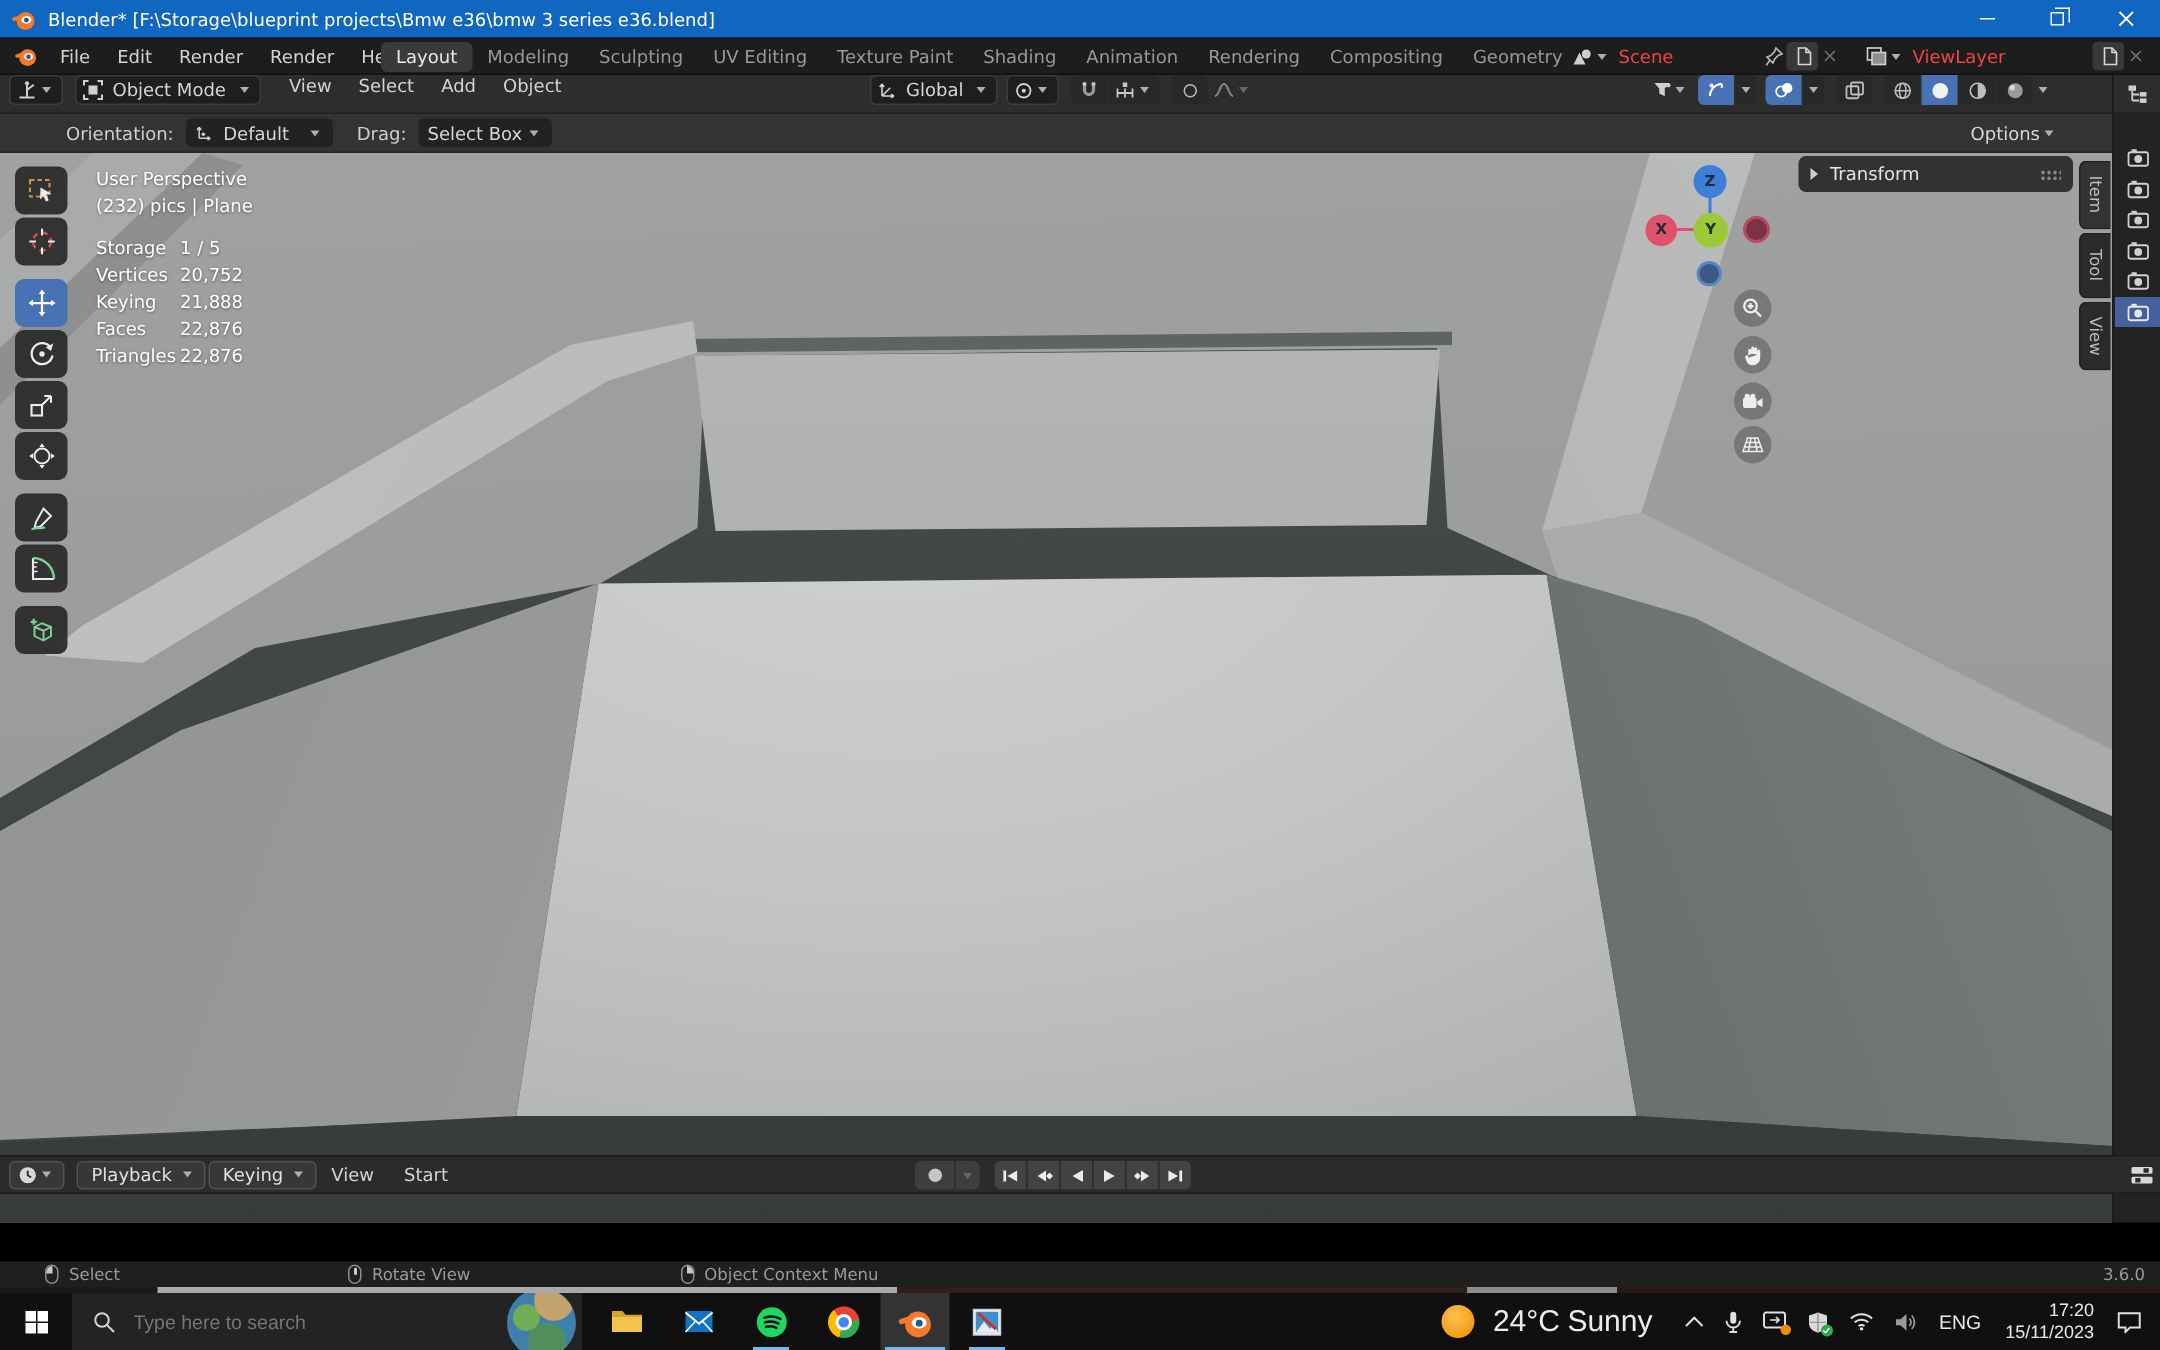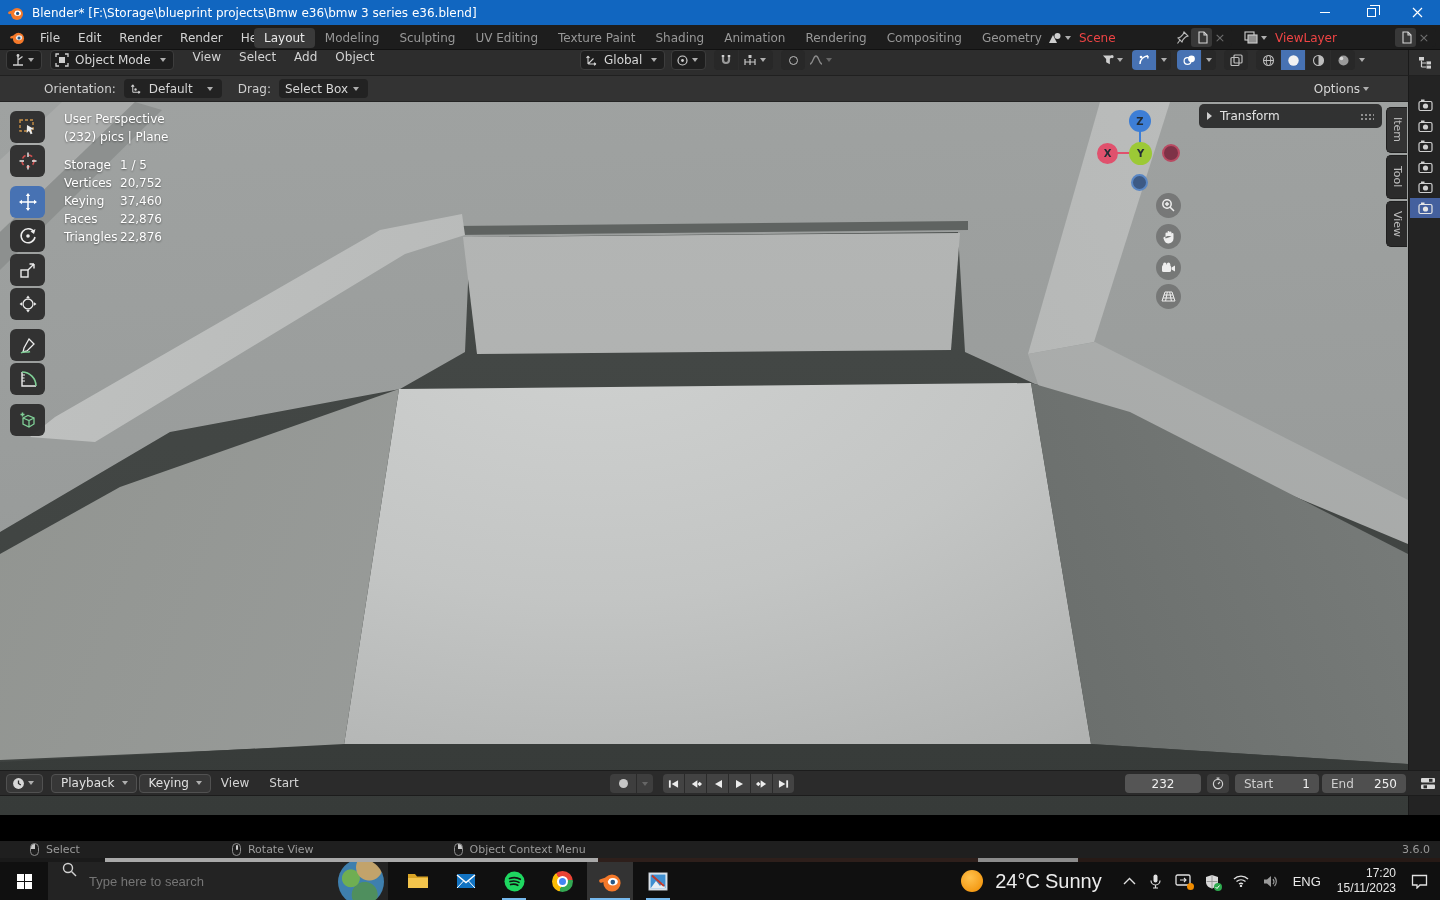--- a/index.html
+++ b/index.html
@@ -89,21 +89,21 @@
 .mouse.mmb:before{left:3px;top:1px;width:2px;height:5px;border-radius:1px}
 .mouse.rmb:before{right:0;top:0;width:3.5px;height:5px;border-radius:0 4px 0 0}
 
 #sliver{position:absolute;left:0;top:858px;width:1440px;height:4px;background:#1a1a1a}
 #sliver div{position:absolute;top:0;height:4px}
 
 #taskbar{position:absolute;left:0;top:862px;width:1440px;height:38px;background:#101010;display:flex;align-items:center;color:#e8e8e8}
 .tb-start{width:48px;height:38px;display:flex;align-items:center;justify-content:center}
 .winlogo{display:grid;grid-template-columns:7px 7px;grid-template-rows:7px 7px;gap:1px}
 .winlogo span{background:#fff}
-#searchbox{width:340px;height:38px;background:#232323;display:flex;position:relative;overflow:hidden}
+#searchbox{width:340px;height:38px;background:#232323;display:flex;align-items:center;position:relative;overflow:hidden}
 #searchbox input{background:transparent;border:none;outline:none;color:#cfcfcf;font-size:13px;font-family:"Liberation Sans",sans-serif;width:230px}
 .globe{position:absolute;right:4px;top:-3px;width:46px;height:46px;border-radius:50%;background:radial-gradient(circle at 68% 18%,#c2a36b 0 26%,transparent 28%),radial-gradient(circle at 28% 42%,#6fae52 0 20%,transparent 22%),radial-gradient(circle at 58% 78%,#4f8f5e 0 28%,transparent 30%),#3e7fae}
 .app{width:46px;height:38px;display:flex;align-items:center;justify-content:center;position:relative;margin:0 1px}
 .app.active{background:#333}
 .app .ul{position:absolute;bottom:0;left:50%;transform:translateX(-50%);height:2px;background:#76b9ed}
 .tray{display:flex;align-items:center;margin-left:auto}
 .tray-ic{margin:0 7px}
 .clock{text-align:right;font-size:12px;line-height:15px;margin:0 8px;font-family:"Liberation Sans",sans-serif}
 #taskbar .wtxt{font-size:20px;font-family:"Liberation Sans",sans-serif;color:#ececec}
 </style>
@@ -386,21 +386,21 @@
 
   <div id="vp-overlay">
     <div>User Perspective</div>
     <div>(232) pics | Plane</div>
     <div id="vp-stats">
       <span>Storage</span>
         <span>1 / 5</span>
       <span>Vertices</span>
         <span>20,752</span>
       <span>Keying</span>
-        <span>37,460</span>
+        <span>21,888</span>
       <span>Faces</span>
         <span>22,876</span>
       <span>Triangles</span>
         <span>22,876</span>
     </div>
   </div>
 
   <div id="toolbar">
     <div class="tool">
       <svg width="20" height="20" viewBox="0 0 20 20">
@@ -609,37 +609,20 @@
             <path d="M5 1 L11 5 L5 9 Z" fill="#ececec"></path>
             <path d="M2.5 2.5 L5 5 L2.5 7.5 L0 5 Z" fill="#ececec"></path>
           </svg>
         </span>
       <span class="tbtn">
           <svg width="11" height="10" viewBox="0 0 12 10">
             <rect x="9" y="1" width="2" height="8" fill="#ececec"></rect>
             <path d="M1 1 L8 5 L1 9 Z" fill="#ececec"></path>
           </svg>
         </span>
-    </div>
-  </div>
-  <div class="row" style="position:absolute;right:34px;top:3px">
-    <div class="tfield" style="width:76px;background:#555;justify-content:center">232</div>
-    <span class="tbtn" style="margin-left:6px;border-radius:4px;background:#3e3e3e;width:22px">
-      <svg width="12" height="13" viewBox="0 0 12 13">
-          <circle cx="6" cy="7" r="4.6" fill="none" stroke="#cfcfcf" stroke-width="1.2"></circle>
-          <path d="M6 7 L8 5 M4.5 1 H7.5 M6 1 V2.4" stroke="#cfcfcf" stroke-width="1.2" fill="none"></path>
-        </svg>
-    </span>
-    <div class="tfield" style="width:84px;background:#4f4f4f;margin-left:6px;padding:0 9px">
-      <span style="color:#cfcfcf">Start</span>
-      <span style="margin-left:auto">1</span>
-    </div>
-    <div class="tfield" style="width:84px;background:#4f4f4f;margin-left:3px;padding:0 9px">
-      <span style="color:#cfcfcf">End</span>
-      <span style="margin-left:auto">250</span>
     </div>
   </div>
   <span style="position:absolute;right:4px;top:5px">
     <svg width="16" height="15" viewBox="0 0 16 15">
         <rect x="1" y="2" width="14" height="4.5" rx="1" fill="#d8d8d8"></rect>
         <rect x="9" y="2.8" width="3.5" height="3" fill="#2b2b2b"></rect>
         <rect x="1" y="8.5" width="14" height="4.5" rx="1" fill="#d8d8d8"></rect>
         <rect x="3.5" y="9.3" width="3.5" height="3" fill="#2b2b2b"></rect>
       </svg>
   </span>

